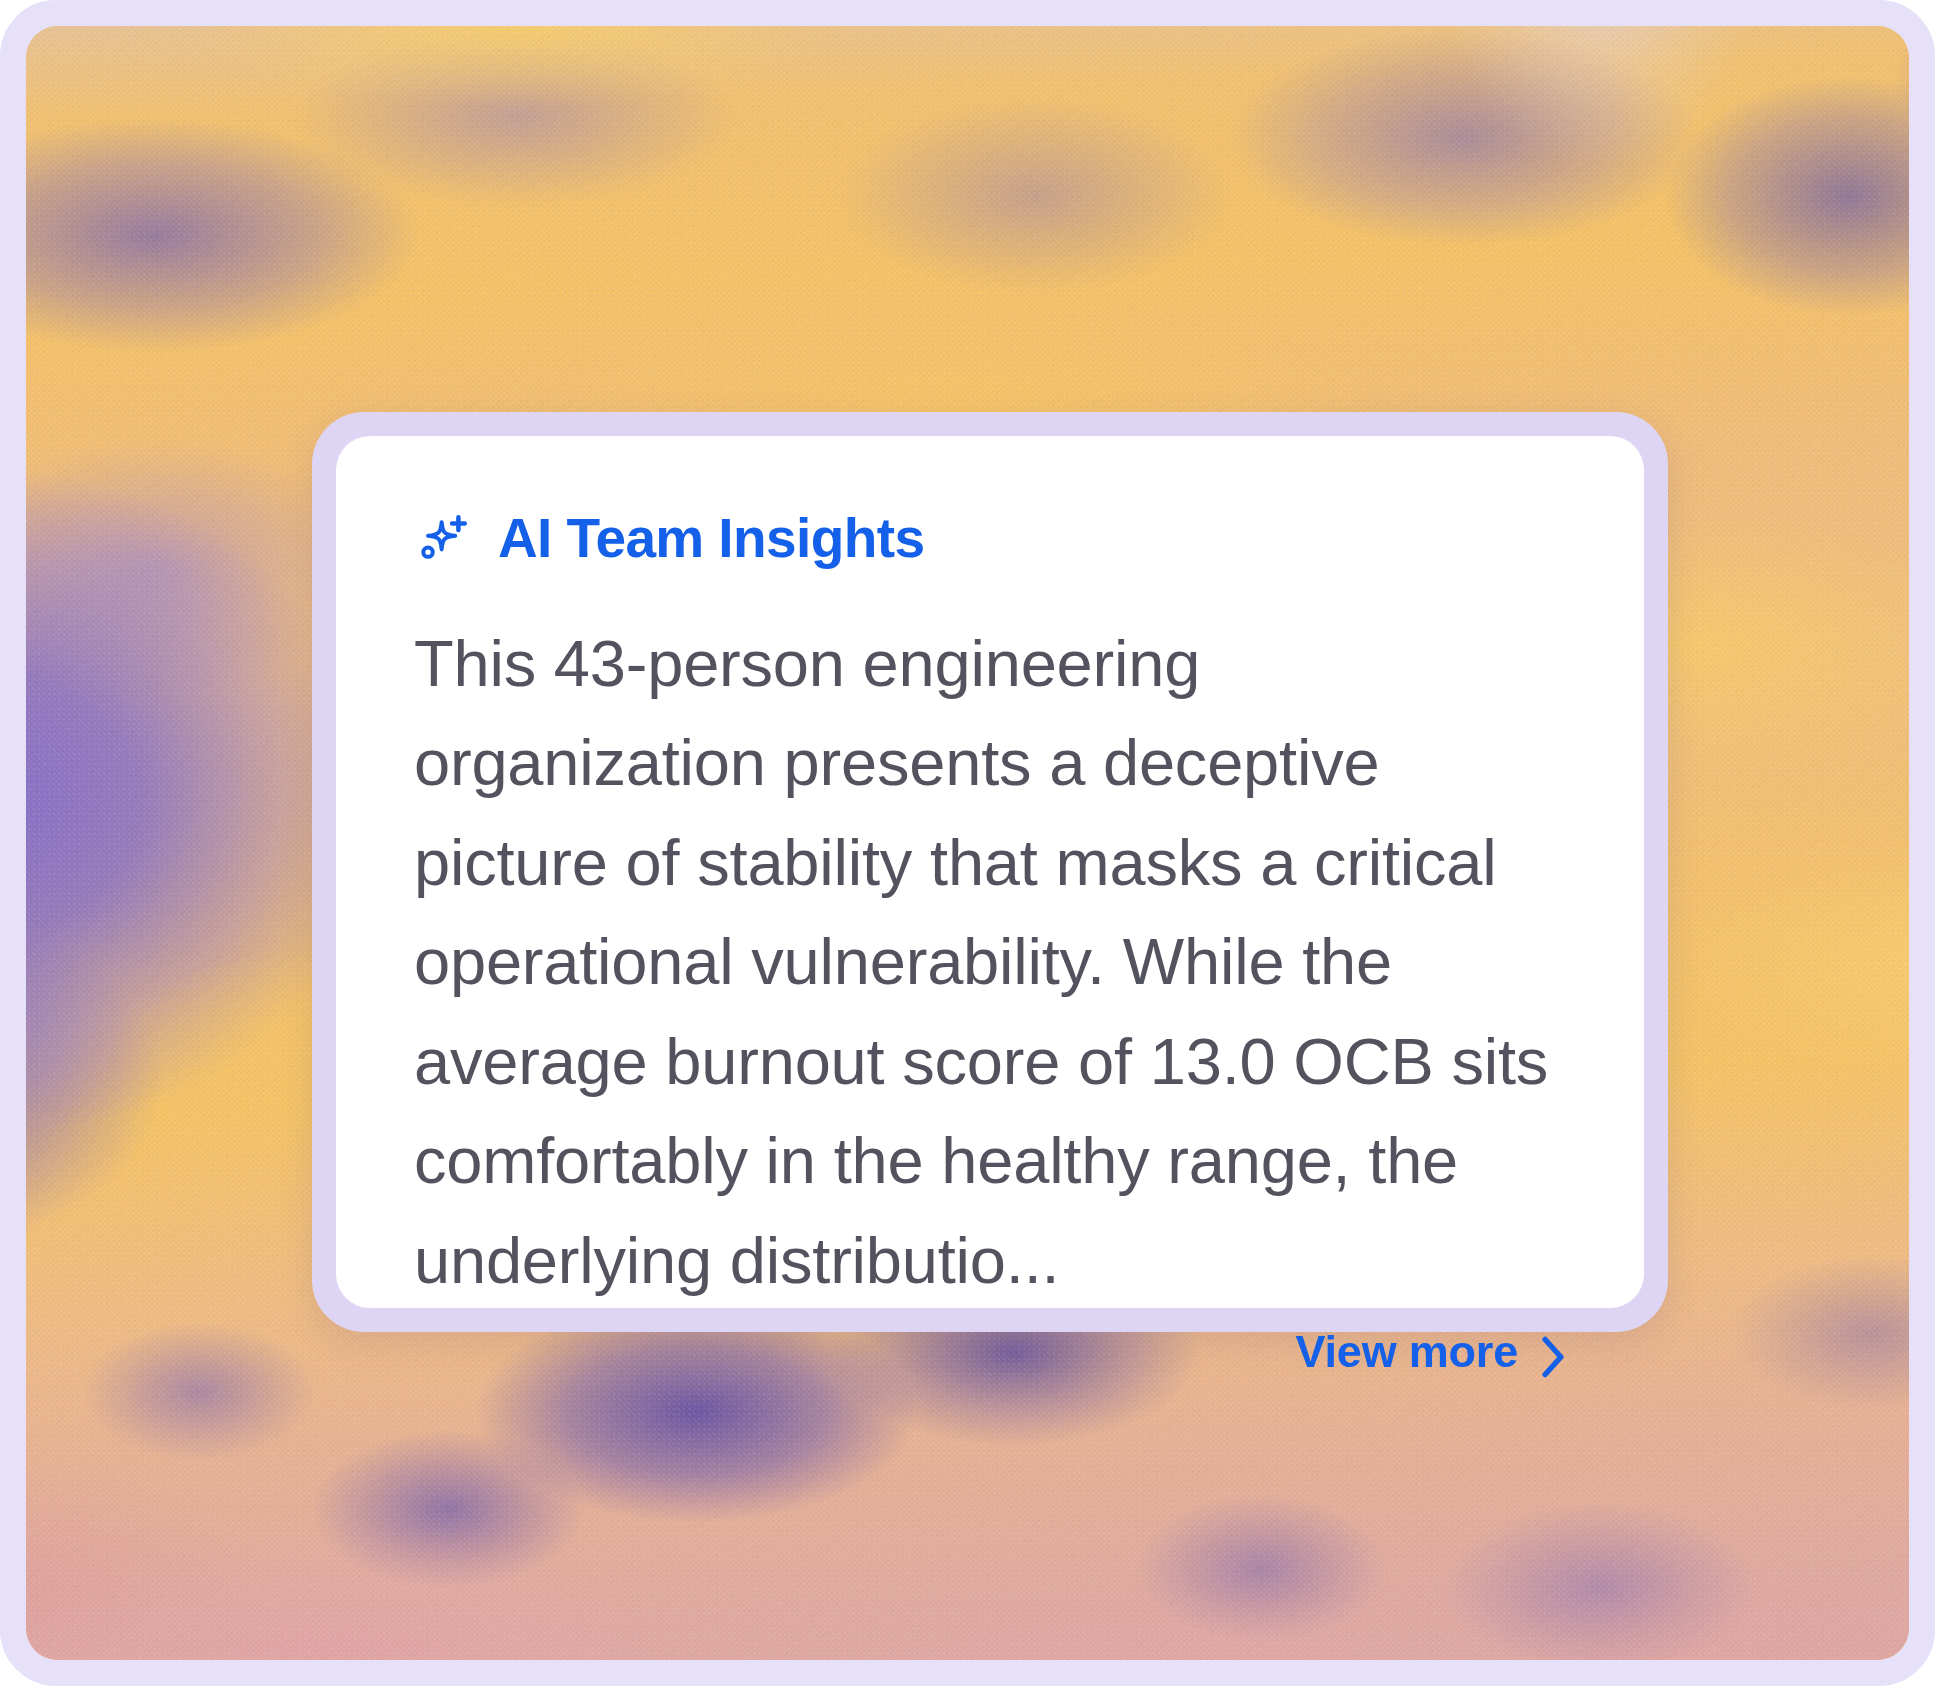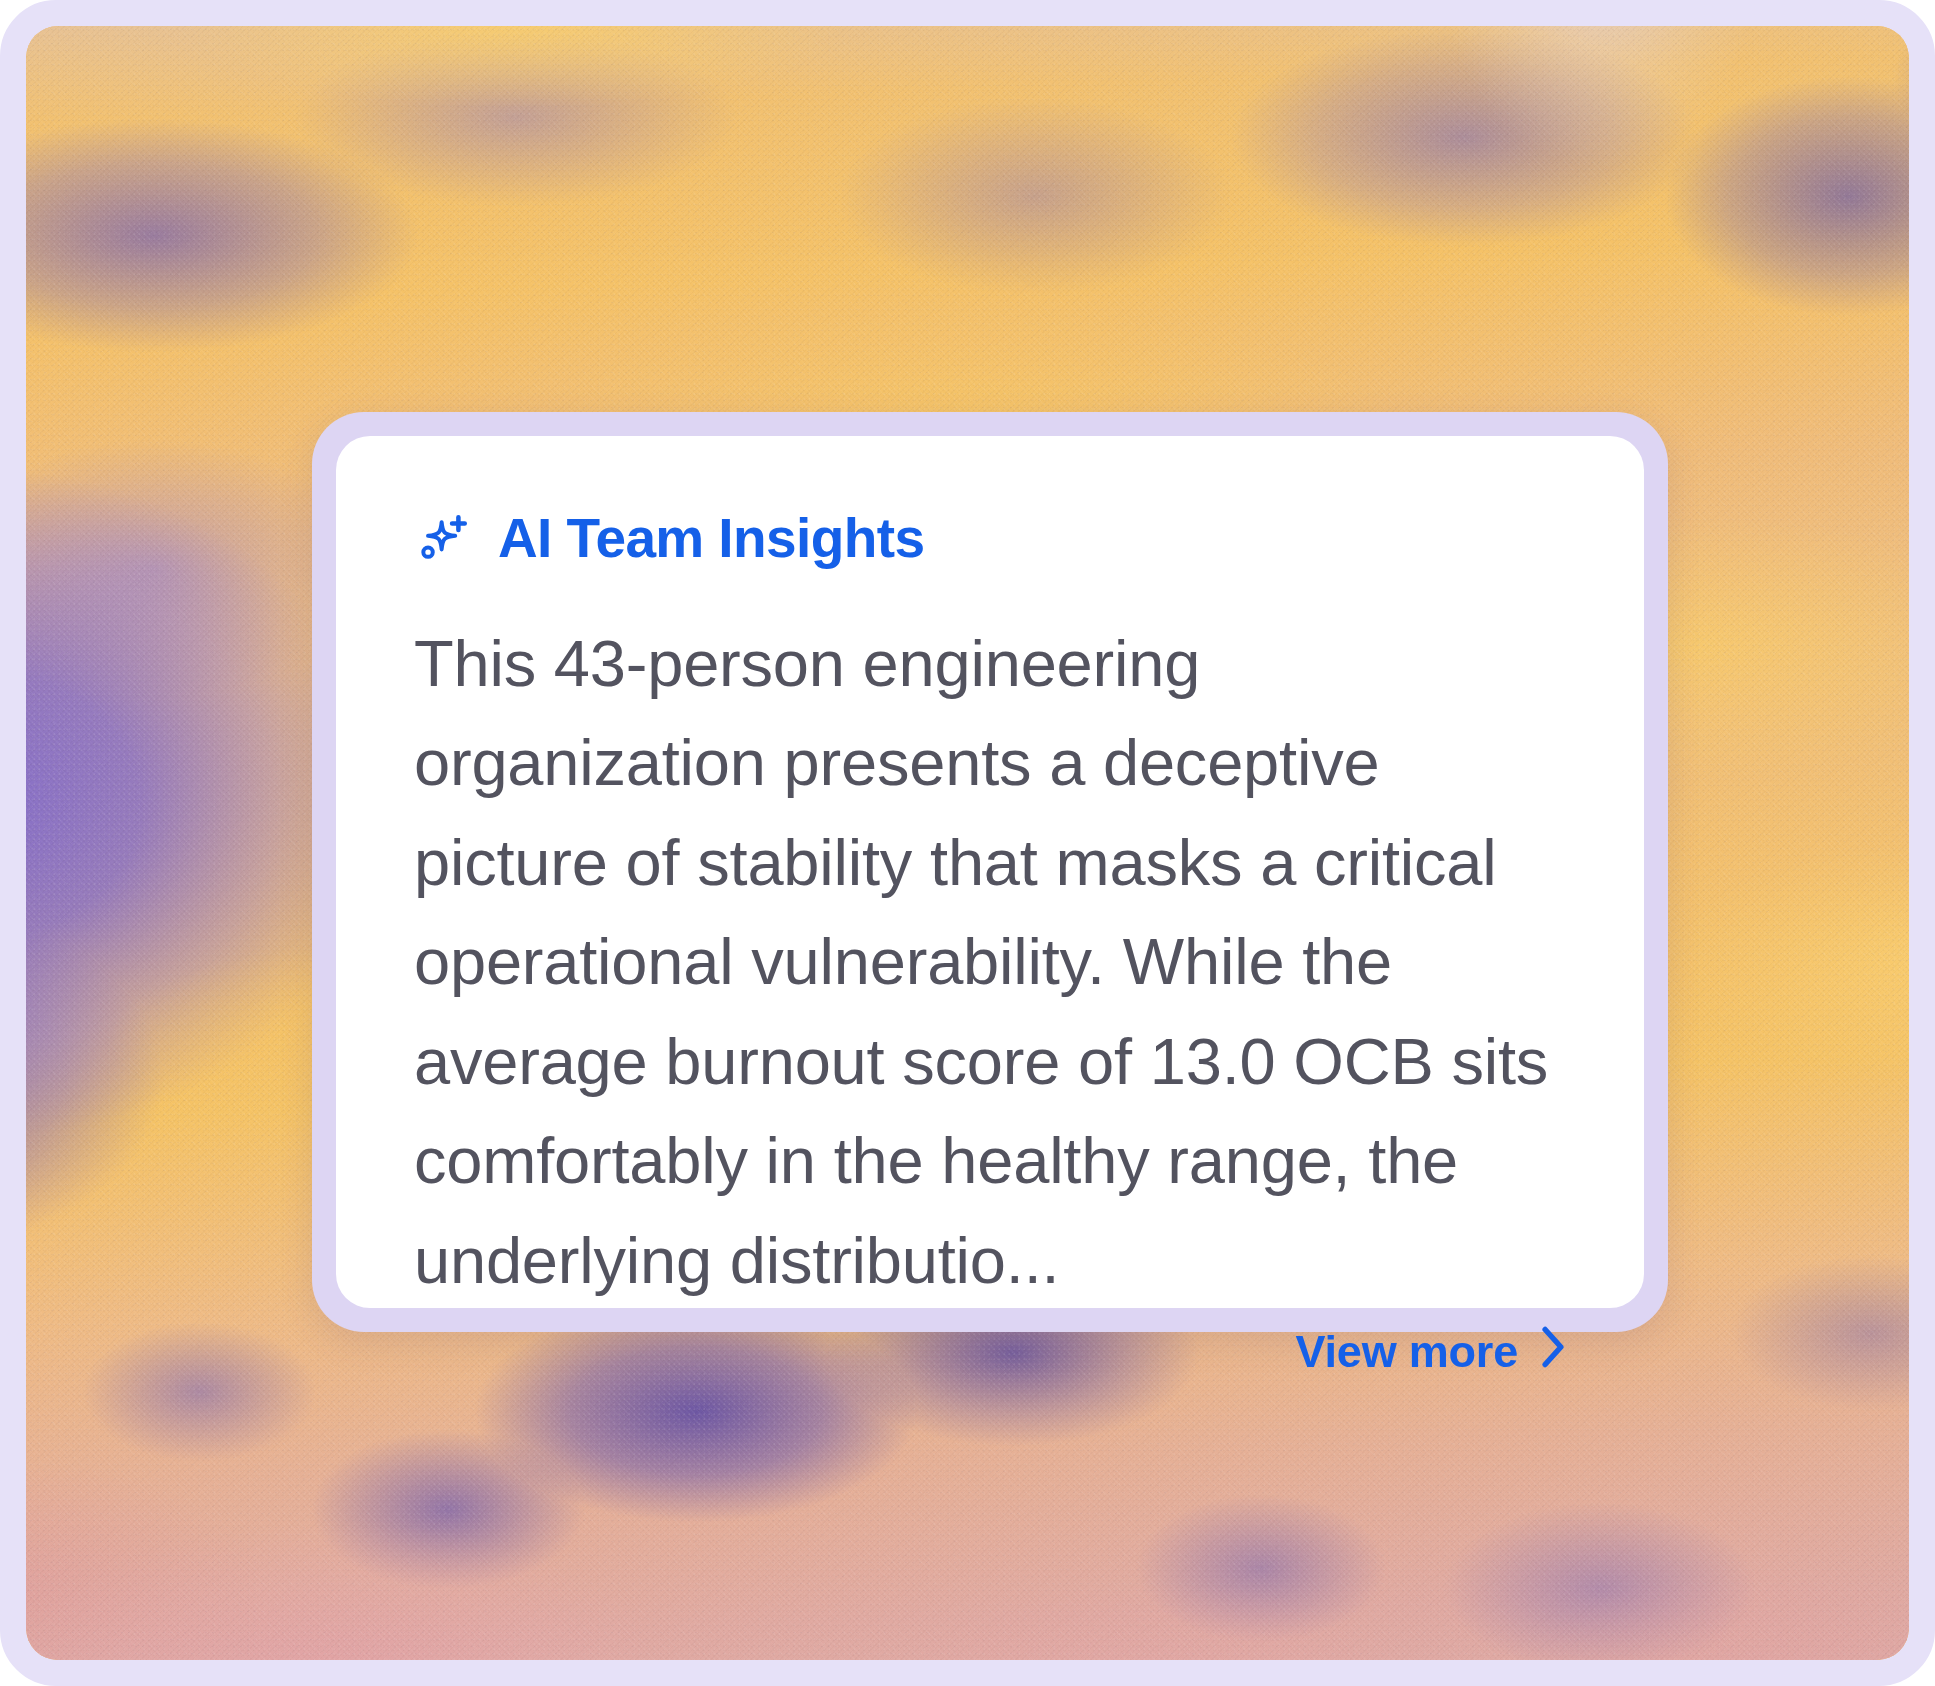--- a/index.html
+++ b/index.html
@@ -289,21 +289,21 @@
   
   .card-footer {
     display: flex;
     justify-content: flex-end;
     align-items: center;
     margin-top: 16px;
   }
 
   .view-more {
     display: inline-flex;
-    align-items: flex-start;
+    align-items: flex-end;
     gap: 22px;
     color: #1560E8;
     font-size: 45px;
     font-weight: 700;
     letter-spacing: -0.2px;
     cursor: pointer;
     user-select: none;
   }
 
   .chevron-right {

